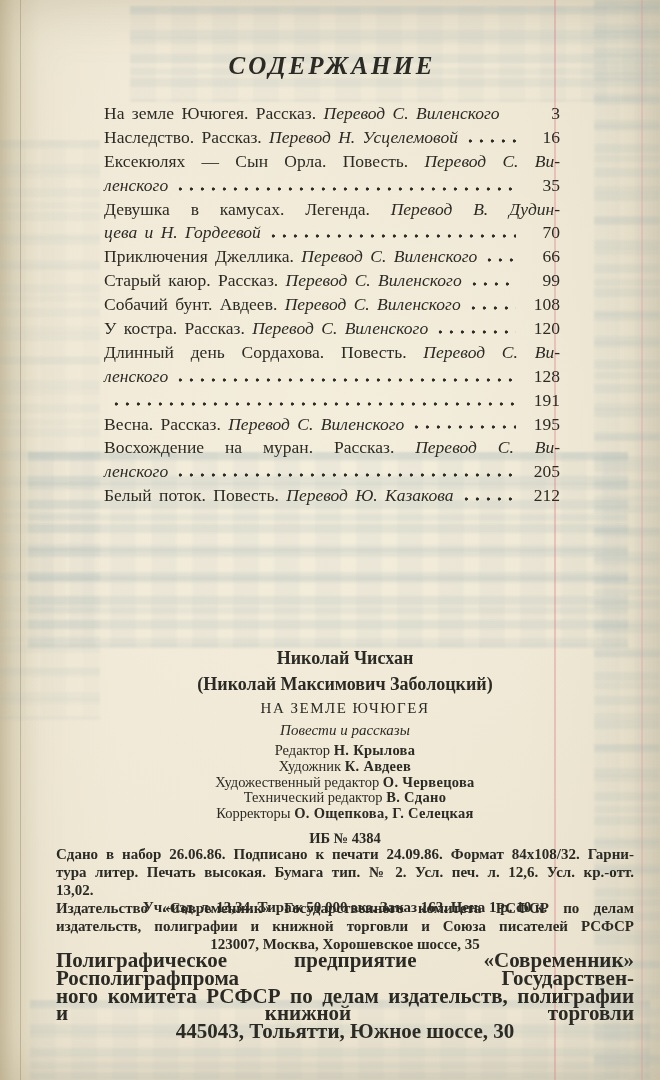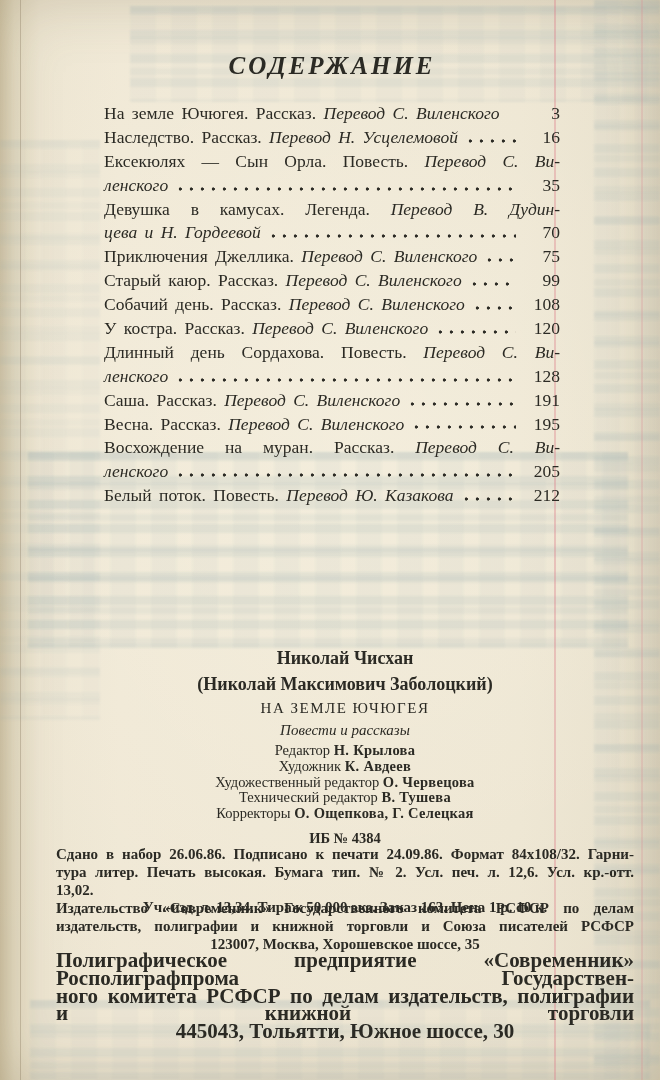--- a/index.html
+++ b/index.html
@@ -125,33 +125,33 @@
         <div class="toc-line">
           <span class="toc-text"><span class="it">цева и Н. Гордеевой</span></span>
           <span class="leader"></span>
           <span class="toc-page">70</span>
         </div>
       </div>
       <div class="toc-entry">
         <div class="toc-line">
           <span class="toc-text"><span>Приключения Джеллика. </span><span class="it">Перевод С. Виленского</span></span>
           <span class="leader"></span>
-          <span class="toc-page">75</span>
+          <span class="toc-page">66</span>
         </div>
       </div>
       <div class="toc-entry">
         <div class="toc-line">
           <span class="toc-text"><span>Старый каюр. Рассказ. </span><span class="it">Перевод С. Виленского</span></span>
           <span class="leader"></span>
           <span class="toc-page">99</span>
         </div>
       </div>
       <div class="toc-entry">
         <div class="toc-line">
-          <span class="toc-text"><span>Собачий день. Рассказ. </span><span class="it">Перевод С. Виленского</span></span>
+          <span class="toc-text"><span>Собачий бунт. Авдеев. </span><span class="it">Перевод С. Виленского</span></span>
           <span class="leader"></span>
           <span class="toc-page">108</span>
         </div>
       </div>
       <div class="toc-entry">
         <div class="toc-line">
           <span class="toc-text"><span>У костра. Рассказ. </span><span class="it">Перевод С. Виленского</span></span>
           <span class="leader"></span>
           <span class="toc-page">120</span>
         </div>
@@ -161,21 +161,20 @@
           <span class="toc-text full"><span>Длинный день Сордахова. Повесть. </span><span class="it">Перевод С. Ви-</span></span>
         </div>
         <div class="toc-line">
           <span class="toc-text"><span class="it">ленского</span></span>
           <span class="leader"></span>
           <span class="toc-page">128</span>
         </div>
       </div>
       <div class="toc-entry">
         <div class="toc-line">
-          <span class="toc-text"><span>Саша. Рассказ. </span><span class="it">Перевод С. Виленского</span></span>
           <span class="leader"></span>
           <span class="toc-page">191</span>
         </div>
       </div>
       <div class="toc-entry">
         <div class="toc-line">
           <span class="toc-text"><span>Весна. Рассказ. </span><span class="it">Перевод С. Виленского</span></span>
           <span class="leader"></span>
           <span class="toc-page">195</span>
         </div>
@@ -203,21 +202,21 @@
     <div class="book-author">Николай Чисхан</div>
     <div class="book-author-full">(Николай Максимович Заболоцкий)</div>
     <div class="book-title">НА ЗЕМЛЕ ЮЧЮГЕЯ</div>
     <div class="book-subtitle">Повести и рассказы</div>
   </div>
 
   <div class="staff" id="staff-list">
       <div class="staff-line"><span>Редактор </span><b>Н. Крылова</b></div>
       <div class="staff-line"><span>Художник </span><b>К. Авдеев</b></div>
       <div class="staff-line"><span>Художественный редактор </span><b>О. Червецова</b></div>
-      <div class="staff-line"><span>Технический редактор </span><b>В. Тушева</b></div>
+      <div class="staff-line"><span>Технический редактор </span><b>В. Сдано</b></div>
       <div class="staff-line"><span>Корректоры </span><b>О. Ощепкова, Г. Селецкая</b></div>
     </div>
 
   <div class="ib">ИБ № 4384</div>
   <div class="imprint" id="imprint-block">
       <div class="jline">Сдано в набор 26.06.86. Подписано к печати 24.09.86. Формат 84х108/32. Гарни-</div>
       <div class="jline">тура литер. Печать высокая. Бумага тип. № 2. Усл. печ. л. 12,6. Усл. кр.-отт. 13,02.</div>
       <div class="cline">Уч.-изд. л. 13,34. Тираж 50 000 экз. Заказ 163. Цена 1 р. 10 к.</div>
     </div>
   <div class="publisher" id="publisher-block">

